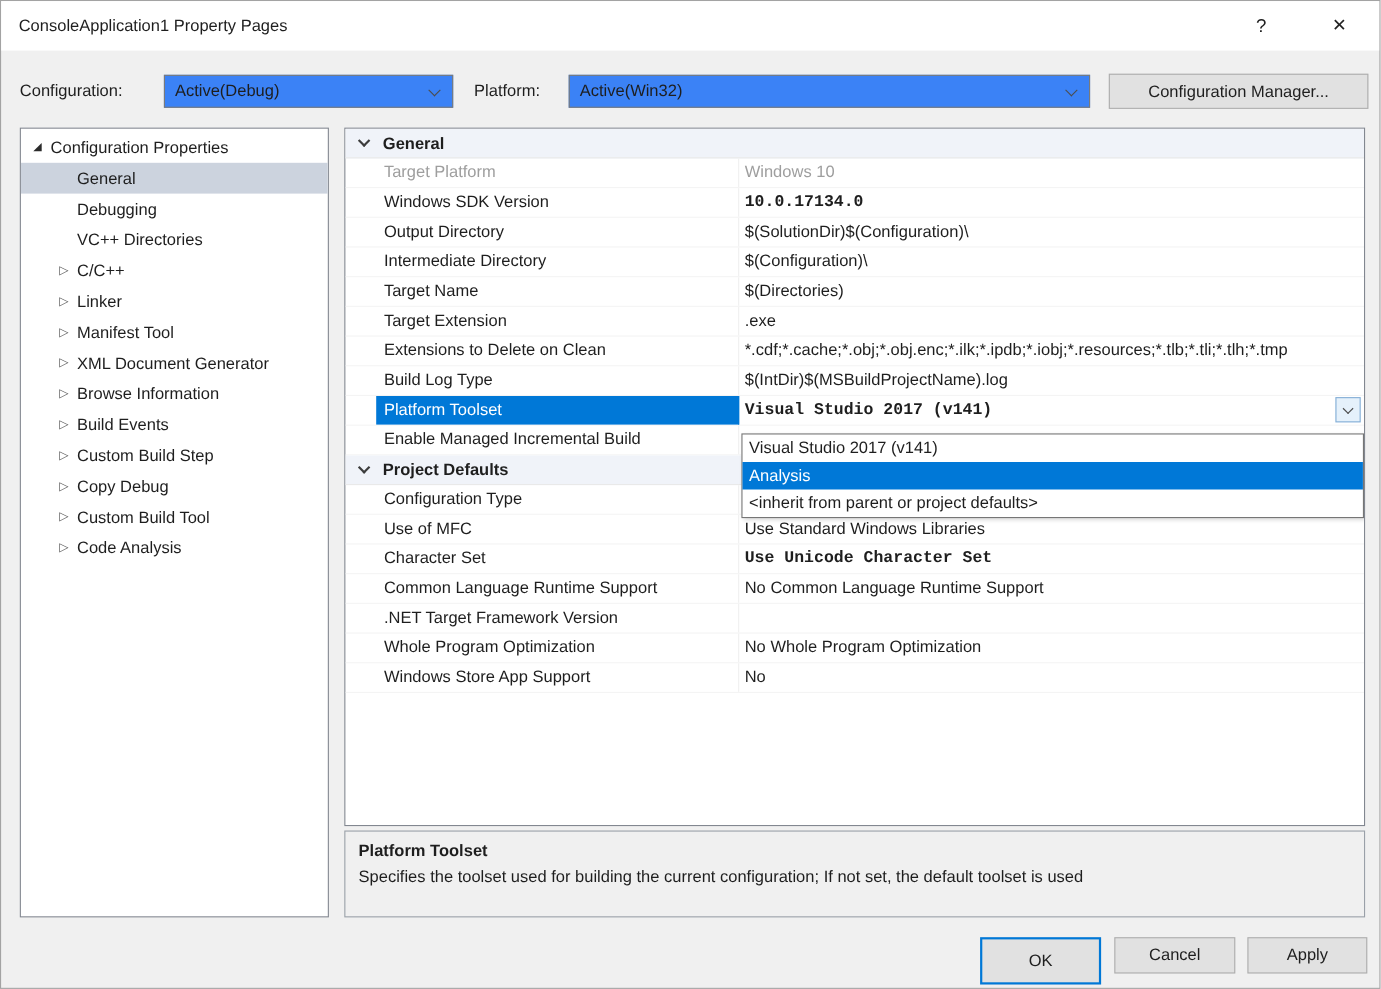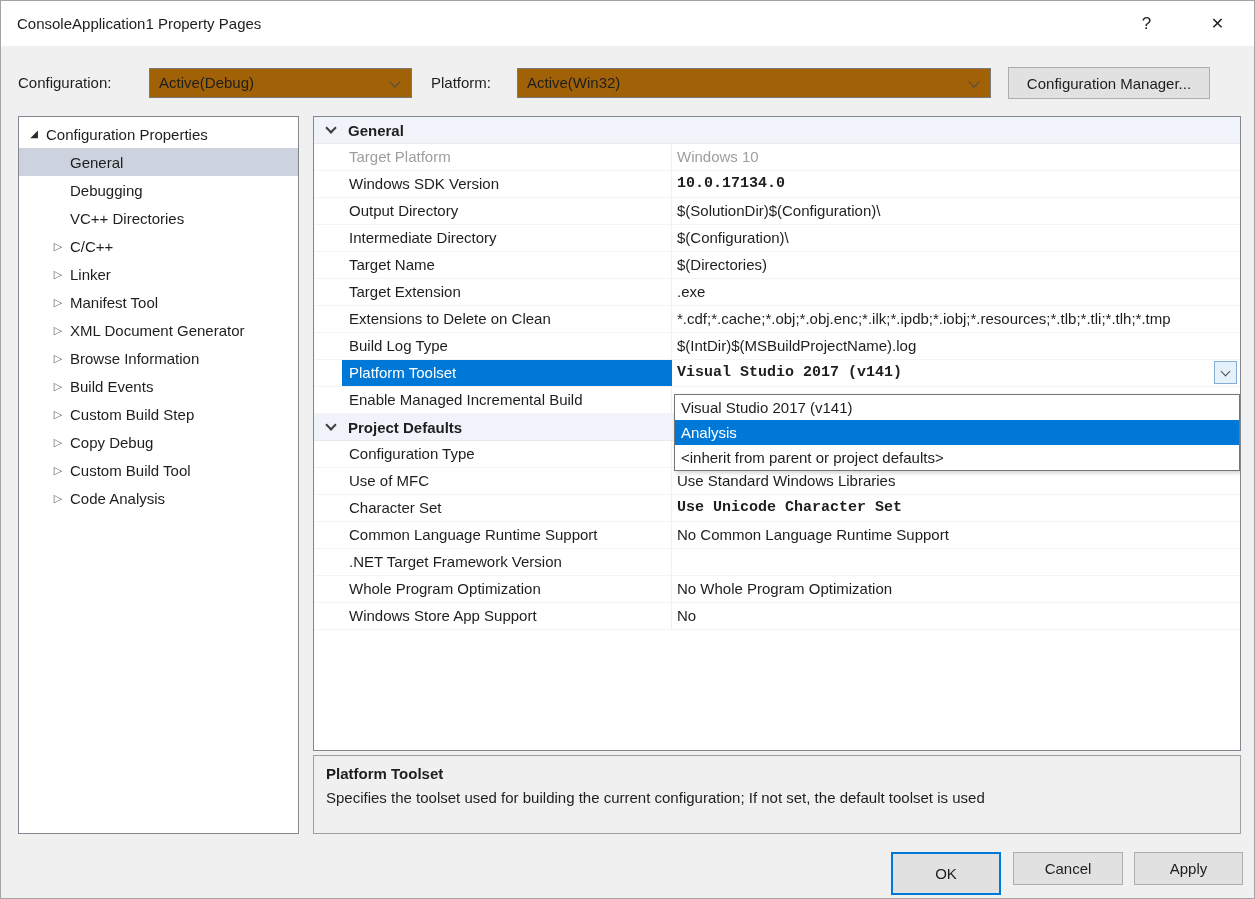--- a/index.html
+++ b/index.html
@@ -12,28 +12,28 @@
   .titlebar { position:absolute; top:0; left:0; right:0; height:45px; background:#fff; }
   .title { position:absolute; left:16px; top:0; line-height:45px; font-size:15px; white-space:nowrap; }
   .tb-btn { position:absolute; top:0; width:45px; height:45px; text-align:center; line-height:45px; color:#222; cursor:default; }
   .tb-btn.help { right:85px; font-size:17px; }
   .tb-btn.close { right:14px; font-size:16px; }
 
   
   .lbl { position:absolute; top:67px; height:30px; line-height:30px; white-space:nowrap; }
   #lbl-config { left:17px; }
   #lbl-platform { left:430px; }
-  .combo { position:absolute; top:67px; height:30px; background:#a16207; border:1px solid #7a7a7a;padding-left:27px; }
+  .combo { position:absolute; top:67px; height:30px; background:#3b82f6; border:1px solid #7a7a7a;padding-left:27px; }
   .combo-text { position:absolute; left:9px; top:0; line-height:28px; white-space:nowrap; }
   .combo-chev, .chev { display:block; width:8px; height:8px; border-right:1px solid #4d4d4d; border-bottom:1px solid #4d4d4d; transform:rotate(45deg); }
   .combo-chev { position:absolute; right:12px; top:9px; }
   #combo-config { left:148px; width:263px; }
   #combo-platform { left:516px; width:474px; }
   .push-btn { position:absolute; background:#e1e1e1; border:1px solid #adadad; font-family:"Liberation Sans",sans-serif; font-size:15px; color:#1e1e1e; }
-  #btn-cfg-mgr { left:1007px; top:66px; width:202px; height:32px; }
+  #btn-cfg-mgr { left:1007px; top:66px; width:236px; height:32px; }
 
   
   .tree { position:absolute; left:17px; top:115px; width:281px; height:718px; background:#fff; border:1px solid #828790; padding-top:3px; overflow:hidden; }
   .tree-row { height:28px; display:flex; align-items:center; white-space:nowrap; }
   .tree-row.root { padding-left:7px; }
   .tree-row.child { padding-left:31px; }
   .tree-row.selected { background:#ccd3de; }
   .tri { width:16px; flex:none; text-align:center; font-size:10px; color:#2b2b2b; line-height:28px; }
   .tri.collapsed { font-size:11px; color:#5a5a5a; }
   .tree-label { padding-left:4px; }

